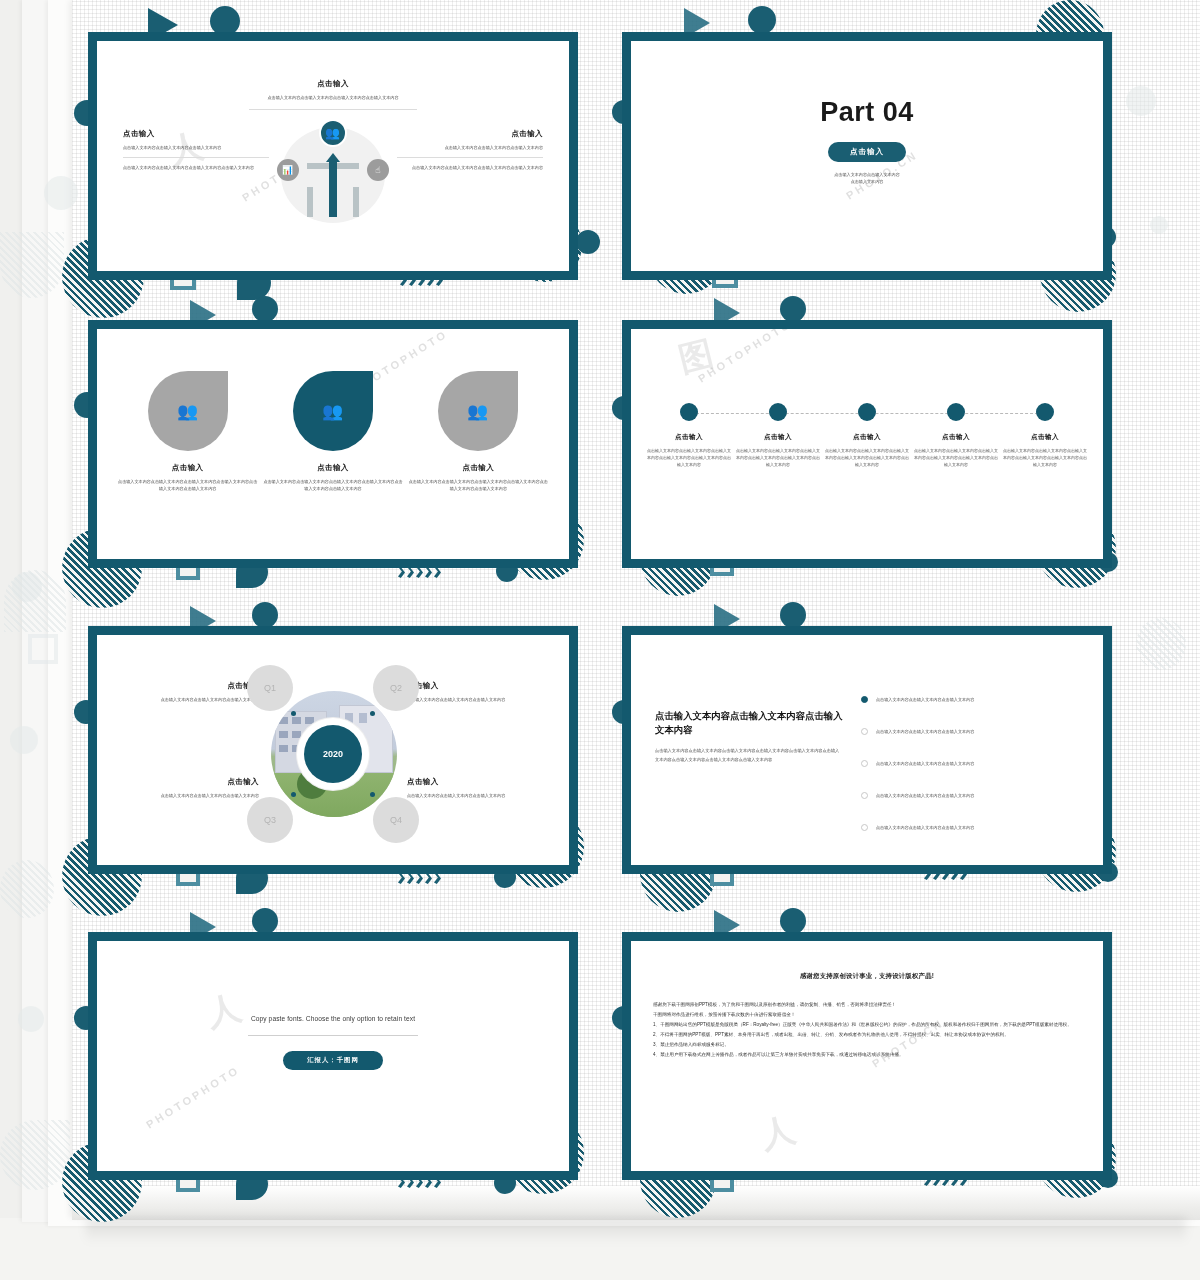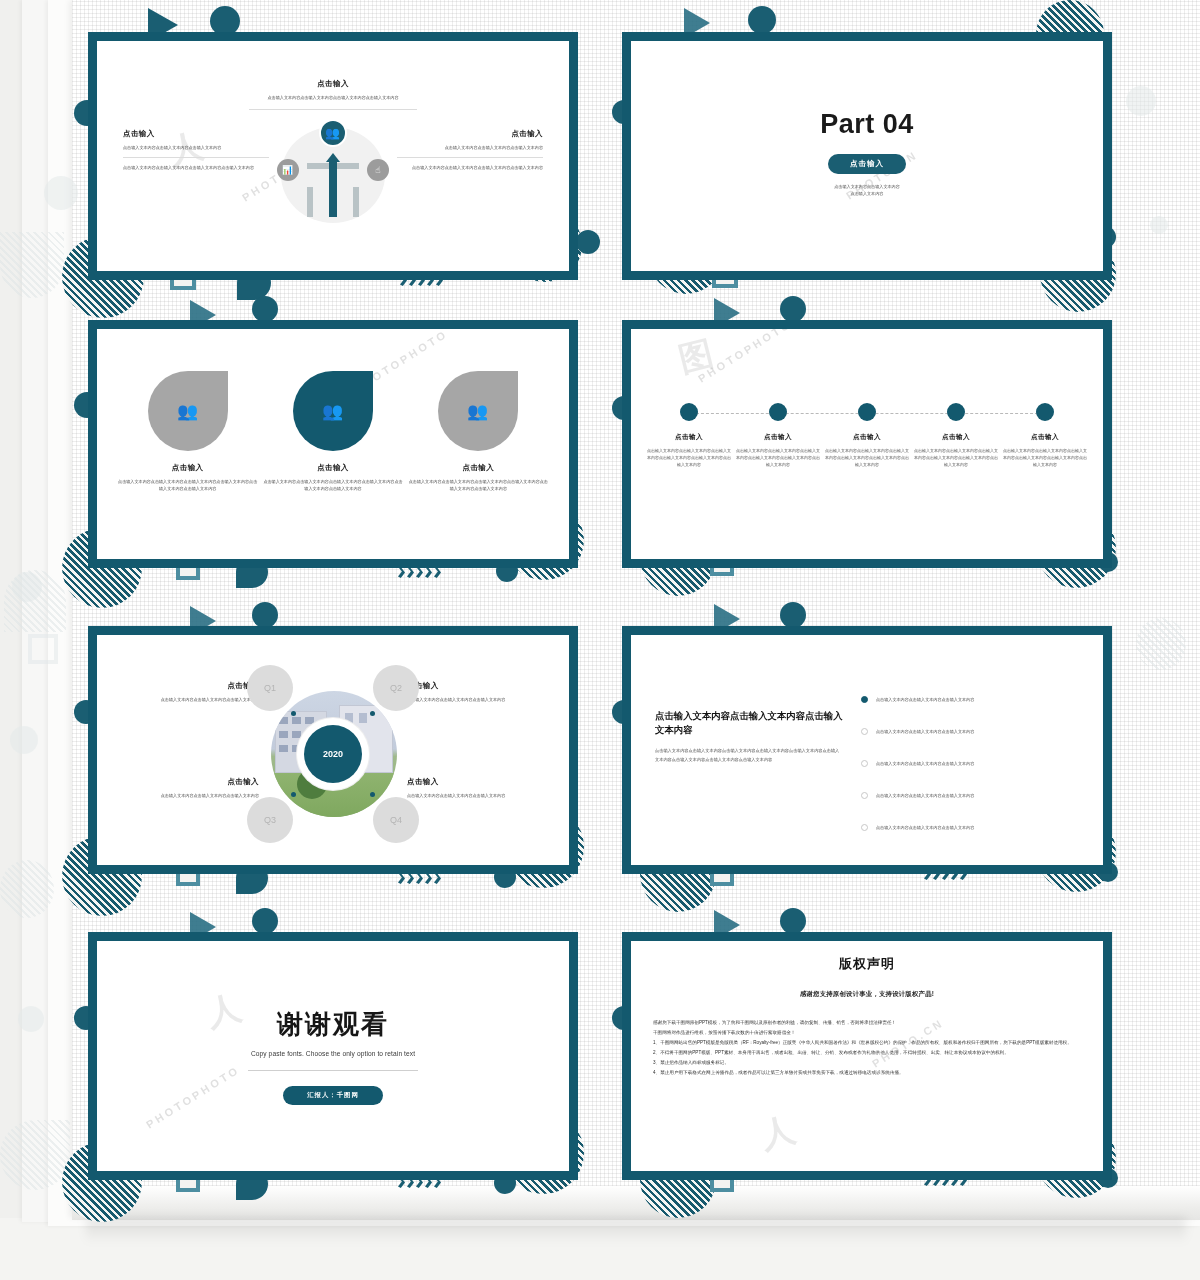--- a/index.html
+++ b/index.html
@@ -101,21 +101,21 @@
   .wheel .sidebar-l{left:26px;} .wheel .sidebar-r{right:26px;}
   .wheel .harm{position:absolute;left:26px;right:26px;top:44px;height:6px;background:#b9c3c6;}
   .wheel .top-ic{position:absolute;left:50%;top:0;transform:translateX(-50%);width:28px;height:28px;border-radius:50%;
     background:#1a5e72;border:2px solid #fff;display:flex;align-items:center;justify-content:center;}
   .wheel .sd-ic{position:absolute;top:40px;width:22px;height:22px;border-radius:50%;background:#9c9c9c;
     display:flex;align-items:center;justify-content:center;}
   .wheel .sd-ic.l{left:-4px;} .wheel .sd-ic.r{right:-4px;}
   .gicon{font-size:12px;color:#fff;line-height:1;}
 
   
-  .p4-wrap{position:absolute;left:0;right:0;top:68px;text-align:center;}
+  .p4-wrap{position:absolute;left:0;right:0;top:56px;text-align:center;}
   .p4-title{font-size:27px;font-weight:700;color:#1a1a1a;letter-spacing:.5px;}
   .p4-btn{display:inline-block;margin-top:14px;background:#1a5e72;color:#fff;border-radius:30px;
     padding:5px 22px;font-size:7.5px;font-weight:700;letter-spacing:1px;}
   .p4-sub{margin-top:9px;font-size:4.1px;line-height:1.8;color:#4b4b4b;}
 
   
   .leaves{position:absolute;left:0;right:0;top:42px;display:flex;justify-content:space-around;padding:0 18px;}
   .leafcol{width:142px;text-align:center;}
   .leaf{width:80px;height:80px;margin:0 auto;border-radius:50% 0 50% 50%;
      display:flex;align-items:center;justify-content:center;background:#a6a6a6;}
@@ -531,21 +531,20 @@
       <i></i>
       <i></i>
       <i></i>
     </div>
 
   <div class="slide" style="left:88px;top:932px;">
     <div class="inner">
       <div class="wm" style="left:42px;top:150px;">PHOTOPHOTO</div>
       <div class="wm-logo" style="left:110px;top:54px;"><span class="g">人</span></div>
       <div class="thanks">
-        <div class="big">谢谢观看</div>
         <div class="eng">Copy paste fonts. Choose the only option to retain text</div>
         <div class="rule"></div>
         <div class="btn">汇报人：千图网</div>
       </div>
     </div>
   </div>
 
   <div class="dec tri-hollow" style="left:714px;top:910px;"></div>
   <div class="dec circle" style="left:780px;top:908px;width:26px;height:26px;"></div>
   <div class="dec circle" style="left:612px;top:1006px;width:24px;height:24px;"></div>
@@ -559,21 +558,20 @@
       <i></i>
       <i></i>
       <i></i>
     </div>
 
   <div class="slide" style="left:622px;top:932px;">
     <div class="inner">
       <div class="wm" style="left:236px;top:96px;">PHOTO.CN</div>
       <div class="wm-logo" style="left:130px;top:176px;"><span class="g">人</span></div>
       <div class="cr">
-        <div class="h1">版权声明</div>
         <div class="h2">感谢您支持原创设计事业，支持设计版权产品!</div>
         <div class="body">
           <p>感谢您下载千图网原创PPT模板，为了您和千图网以及原创作者的利益，请勿复制、传播、销售，否则将承担法律责任！</p>
           <p>千图网将对作品进行维权，按照传播下载次数的十倍进行索取赔偿金！</p>
           <p>1、千图网网站出售的PPT模版是免版税类（RF：Royalty-free）正版受《中华人民共和国著作法》和《世界版权公约》的保护，作品的所有权、版权和著作权归千图网所有，您下载的是PPT模版素材使用权。</p>
           <p>2、不得将千图网的PPT模版、PPT素材、本身用于再出售，或者出租、出借、转让、分销、发布或者作为礼物供他人使用，不得转授权、出卖、转让本协议或本协议中的权利。</p>
           <p>3、禁止把作品纳入商标或服务标记。</p>
           <p>4、禁止用户用下载格式在网上传播作品，或者作品可以让第三方单独付费或共享免费下载，或通过转移电话或影系统传播。</p>
         </div>
       </div>

